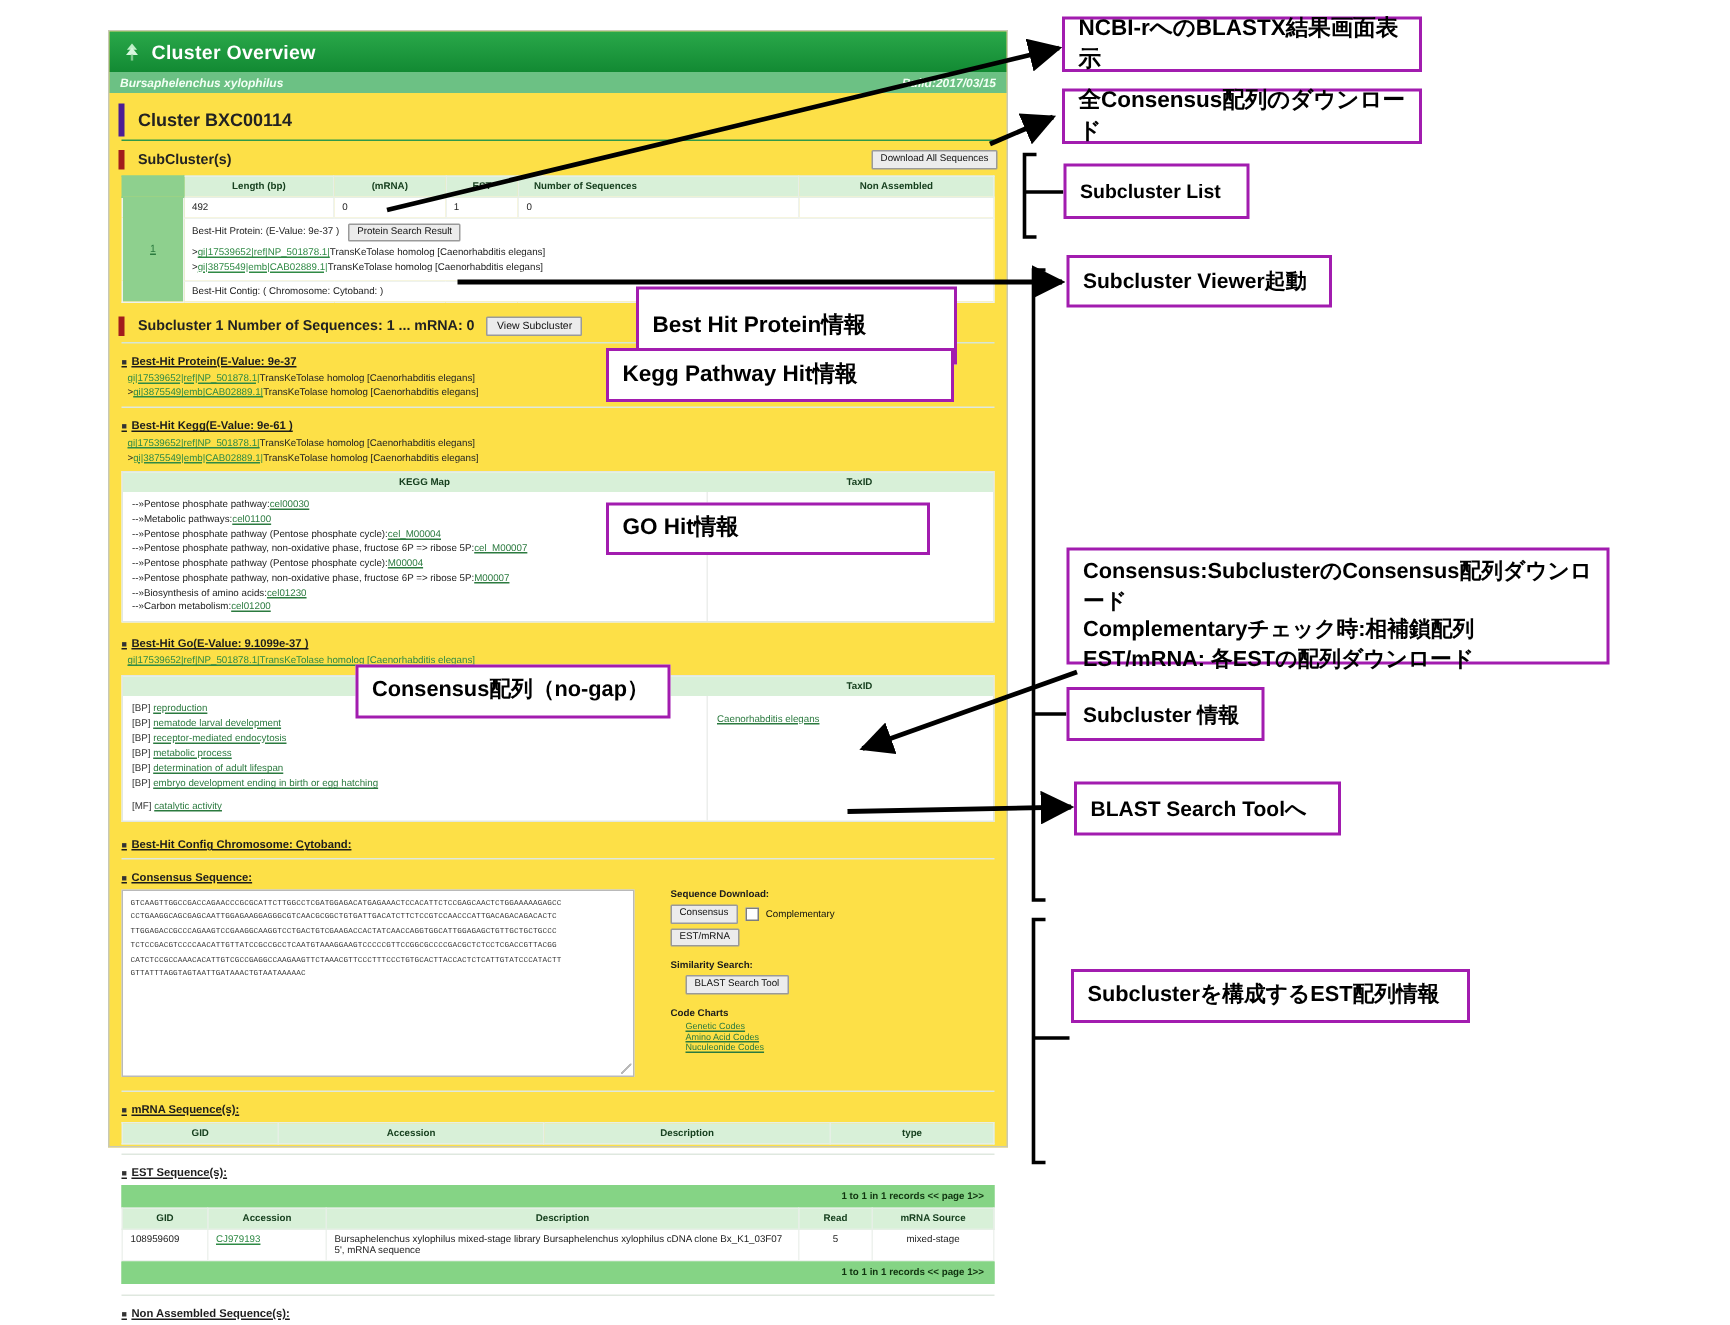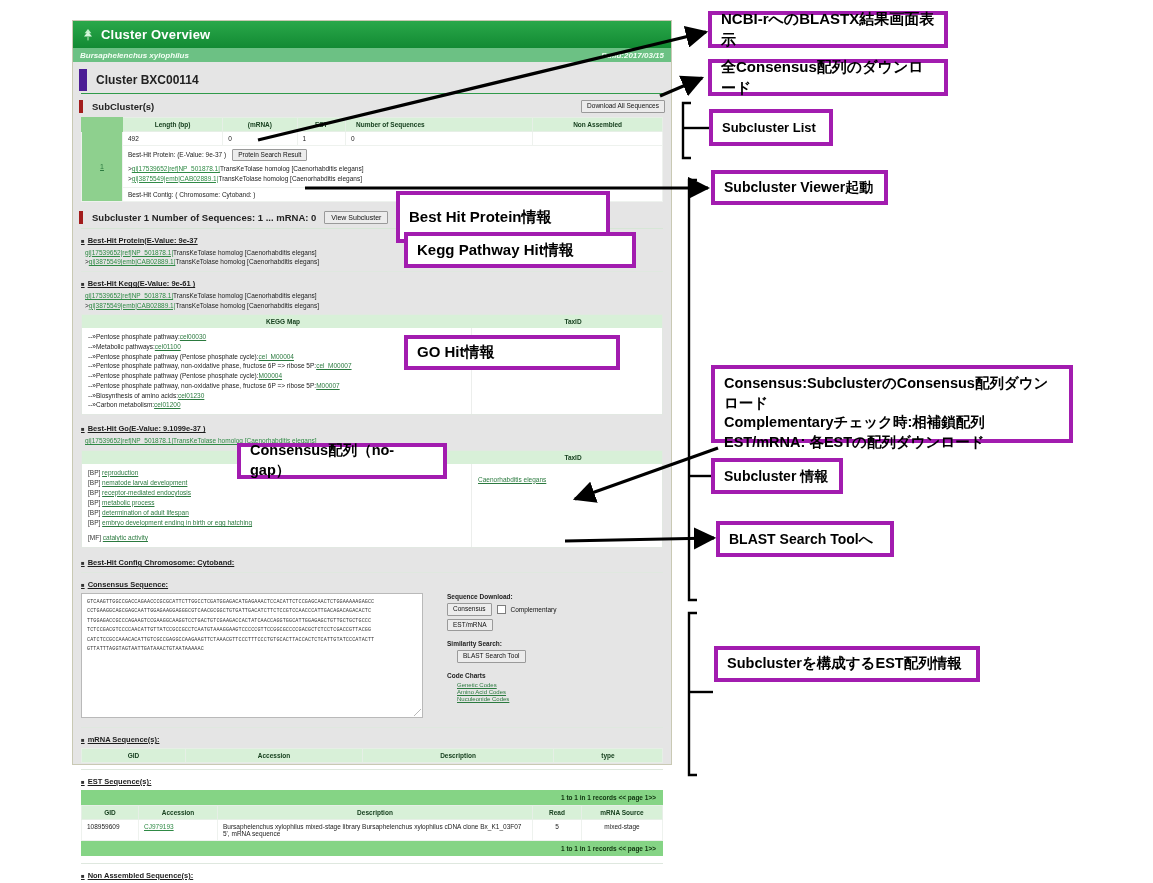--- a/index.html
+++ b/index.html
@@ -1,32 +1,32 @@
 <!DOCTYPE html>
 <html><head>
 <meta charset="utf-8">
 <style>
   html,body{margin:0;padding:0;background:#ffffff;}
   body{width:1153px;height:883px;font-family:"Liberation Sans",sans-serif;position:relative;overflow:hidden;}
   #stage{position:absolute;left:0;top:0;width:1153px;height:883px;}
 
   
-  .app{position:absolute;left:72px;top:20px;width:600px;height:745px;background:#e5e5e5;
+  .app{position:absolute;left:72px;top:20px;width:600px;height:745px;background:#fde047;
        border:1px solid #c9c9b4;box-sizing:border-box;}
   .app-titlebar{height:27px;background:#1f9e3f;background:linear-gradient(#2aa84a,#128a33);
        display:flex;align-items:center;padding:0 8px;box-sizing:border-box;}
   .app-title{color:#fff;font-weight:bold;font-size:13px;letter-spacing:.2px;}
   .tree-icon{width:14px;height:14px;margin-right:6px;position:relative;flex:0 0 auto;}
   .tree-icon svg{display:block;}
   .app-subbar{height:14px;background:#6cc184;display:flex;align-items:center;
        justify-content:space-between;padding:0 7px;box-sizing:border-box;}
   .app-subbar span{font-size:8px;font-style:italic;color:#f2fff4;font-weight:bold;}
 
   .sect-title{font-size:12px;font-weight:bold;color:#222;padding:4px 0 4px 9px;
-       border-left:8px solid #4c1d95;margin:7px 6px 0 6px;}
+       border-left:4px solid #4c1d95;margin:7px 6px 0 6px;}
   .rule{height:1px;background:#2f9a4a;margin:2px 8px 0 8px;}
 
   .bar-row{display:flex;align-items:center;justify-content:space-between;
        margin:6px 6px 0 6px;border-left:4px solid #a21c1c;padding-left:9px;}
   .bar-row .lbl{font-size:9.5px;font-weight:bold;color:#222;text-align:center;}
 
   .btn{font-size:6.5px;font-family:"Liberation Sans",sans-serif;background:#ececec;
        border:1px solid #9a9a9a;border-radius:1px;padding:2px 5px;color:#111;
        line-height:1;white-space:nowrap;cursor:pointer;}
   .btn.mid{font-size:7px;padding:2px 6px;}
@@ -75,21 +75,21 @@
   .dl-lab{font-size:6.5px;font-weight:bold;color:#1c1c1c;margin-bottom:3px;}
   .dl-row{display:flex;align-items:center;gap:5px;margin-bottom:3px;}
   .cbx{width:7px;height:7px;border:1px solid #7d7d7d;background:#fff;display:inline-block;}
   .cbx-lab{font-size:6.5px;color:#111;}
   .codes a{display:block;font-size:6px;margin-top:1px;}
 
   .pgbar{background:#85d485;color:#10330f;font-size:6.5px;font-weight:bold;
      text-align:right;padding:3px 6px;border:1px solid #85d485;}
 
   
-  .callout{position:absolute;border:4px solid #a21caf;background:#fff;
+  .callout{position:absolute;border:2px solid #a21caf;background:#fff;
      font-family:"Liberation Sans",sans-serif;font-weight:bold;color:#000;
      display:flex;align-items:center;box-sizing:border-box;}
   .callout .txt{padding:0 9px;line-height:1.35;white-space:pre-line;}
   svg.overlay{position:absolute;left:0;top:0;width:1153px;height:883px;pointer-events:none;}
 </style>
 </head>
 <body>
 
 <div id="stage">
 
@@ -345,21 +345,21 @@
   </div>
 
   <div class="callout" style="left:709px;top:109px;width:124px;height:37px;font-size:13px;">
     <span class="txt">Subcluster List</span>
   </div>
 
   <div class="callout" style="left:711px;top:170px;width:177px;height:35px;font-size:14px;">
     <span class="txt">Subcluster Viewer起動</span>
   </div>
 
-  <div class="callout" style="left:396px;top:191px;width:214px;height:52px;font-size:15px;">
+  <div class="callout" style="left:424px;top:191px;width:214px;height:52px;font-size:15px;">
     <span class="txt">Best Hit Protein情報</span>
   </div>
 
   <div class="callout" style="left:404px;top:232px;width:232px;height:36px;font-size:15px;">
     <span class="txt">Kegg Pathway Hit情報</span>
   </div>
 
   <div class="callout" style="left:404px;top:335px;width:216px;height:35px;font-size:15px;">
     <span class="txt">GO Hit情報</span>
   </div>

